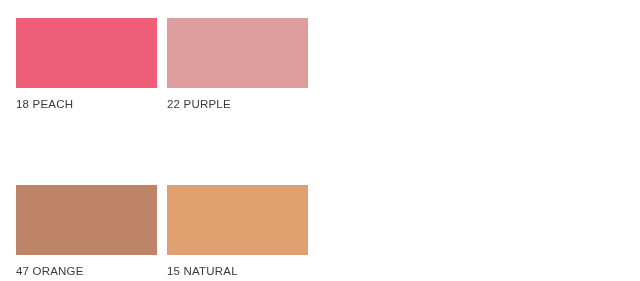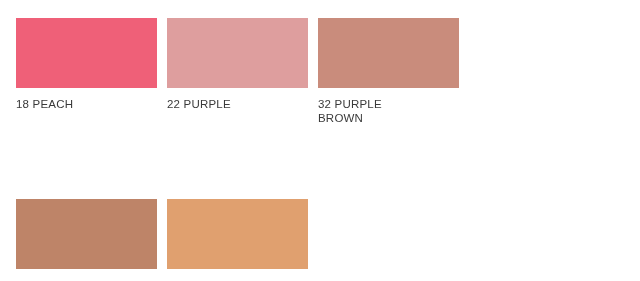--- a/index.html
+++ b/index.html
@@ -62,25 +62,20 @@
     <div class="swatch-cell">
       <span class="swatch-chip" style="background-color: rgb(239, 96, 120);"></span>
       <span class="swatch-label" style="color: rgb(58, 58, 58);">18 PEACH</span>
     </div>
 
     <div class="swatch-cell">
       <span class="swatch-chip" style="background-color: rgb(222, 158, 158);"></span>
       <span class="swatch-label" style="color: rgb(58, 58, 58);">22 PURPLE</span>
     </div>
 
-    <div class="swatch-cell">
-      <span class="swatch-chip" style="background-color: rgb(201, 140, 124);"></span>
-      <span class="swatch-label" style="color: rgb(58, 58, 58);">32 PURPLE
-BROWN</span>
-    </div>
 
 
   </div>
 
   <div class="swatch-row row-2">
 
     <div class="swatch-cell">
       <span class="swatch-chip" style="background-color: rgb(190, 132, 104);"></span>
       <span class="swatch-label" style="color: rgb(58, 58, 58);">47 ORANGE
 BROWN</span>

